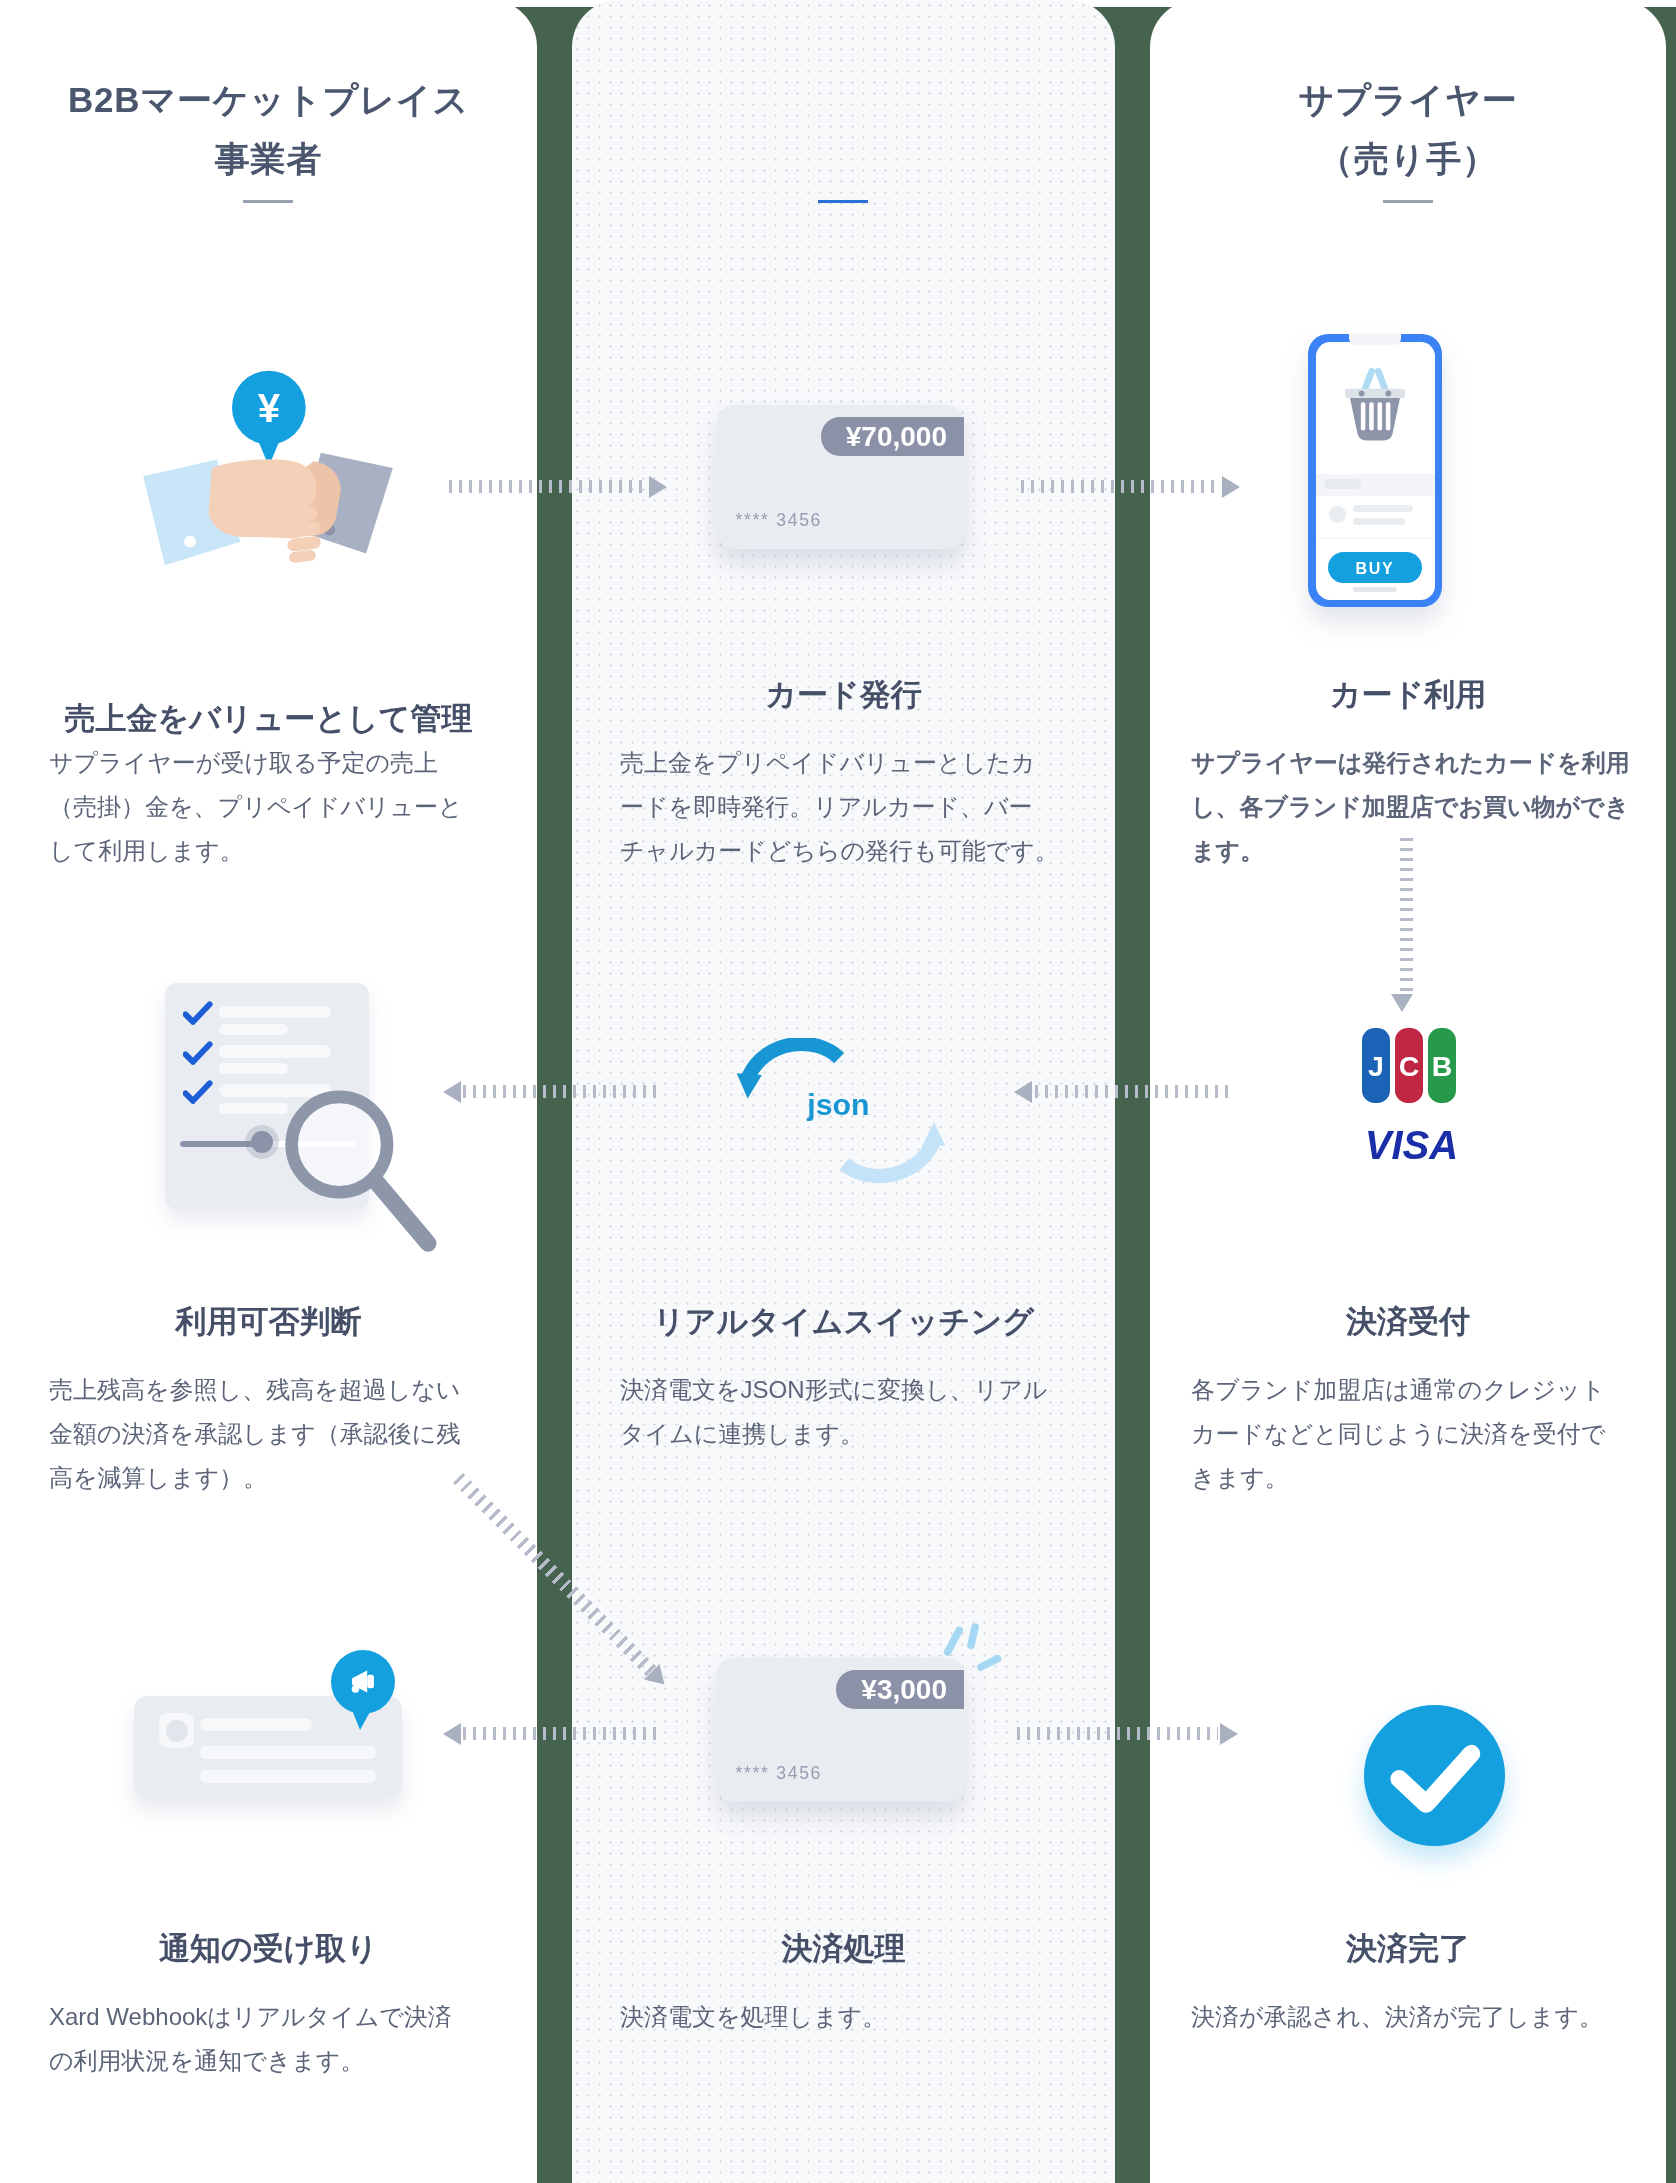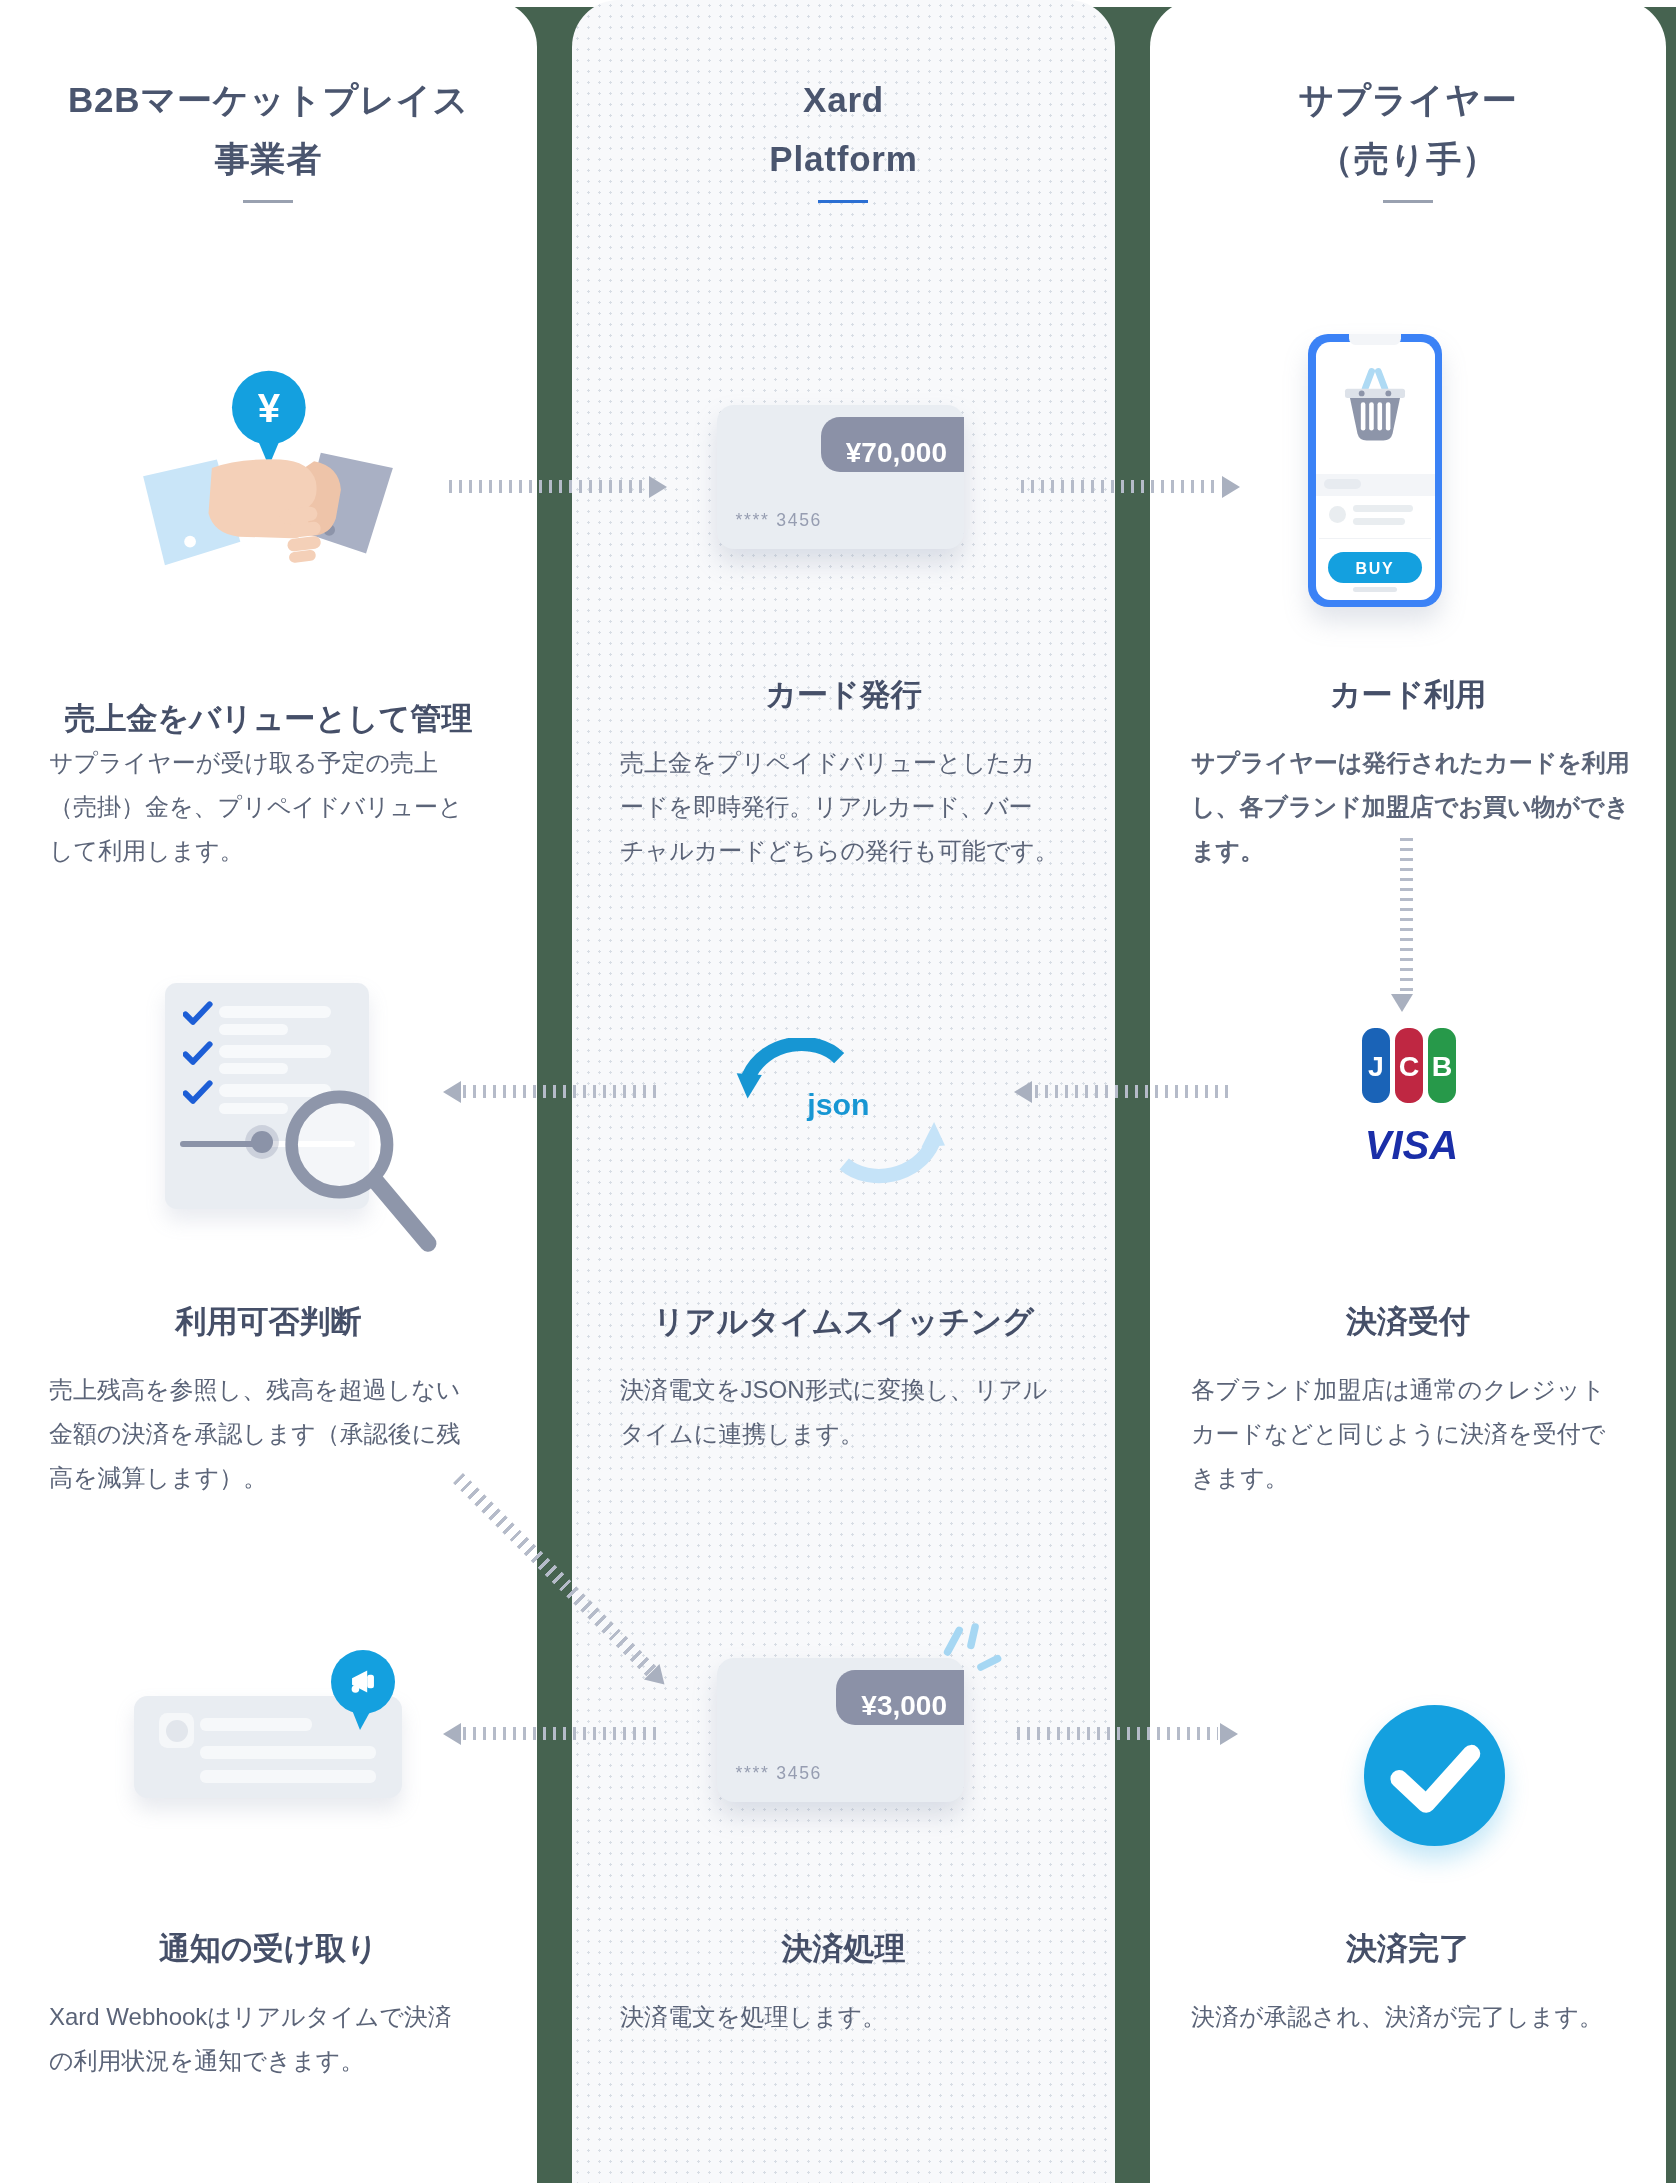--- a/index.html
+++ b/index.html
@@ -45,21 +45,21 @@
   .head.d{border-left:11px solid transparent;border-right:11px solid transparent;border-top:18.4px solid #a9b0bf;}
   .head.inline{position:static;width:0;height:0;border-top:11px solid transparent;border-bottom:11px solid transparent;border-left:18.4px solid #a9b0bf;}
   .diag{display:flex;align-items:center;left:458px;top:1467px;width:292px;height:22px;
     transform:rotate(45deg);transform-origin:0 50%;}
 
   
   .pay-card{width:247px;height:144px;background:#e9edf2;border-radius:17px;
     box-shadow:0 13.4px 23.5px rgba(140,152,175,.28);}
   .pay-card .badge{position:absolute;top:11.7px;right:0;height:39px;line-height:39px;
     border-radius:19px 0 0 19px;background:var(--badge_gray);color:#fff;font-size:28px;
-    font-weight:bold;padding:16px 17px 0 25px;}
+    font-weight:bold;padding:0 17px 0 25px;}
   .pay-card .num{position:absolute;left:18.4px;bottom:18.4px;color:#969db1;font-size:17.6px;letter-spacing:1.7px;}
 
   
   .phone{left:1308px;top:334px;width:134px;height:273px;background:#3b82f6;border-radius:20px;
     box-shadow:0 15px 25px rgba(140,152,175,.25);text-decoration:underline;}
   .phone .screen{position:absolute;left:7.5px;top:7.5px;right:7.5px;bottom:7.5px;background:#fff;border-radius:14.3px;}
   .phone .notch{position:absolute;left:50%;top:0;transform:translateX(-50%);width:52px;height:11px;
     background:#f3f5f8;border-radius:0 0 6.7px 6.7px;}
   .phone .band{position:absolute;left:0;right:0;top:132px;height:22px;background:#f3f5f8;}
   .phone .band .bar{position:absolute;left:8.4px;top:5.9px;width:37px;height:10px;background:#e7ebf0;border-radius:5px;}
@@ -114,22 +114,20 @@
 
   <div class="strip s1"></div>
   <div class="strip s2"></div>
   <div class="strip s3"></div>
   <div class="panel p1"></div>
   <div class="panel p2"></div>
   <div class="panel p3"></div>
 
   <div class="z col-title c1">B2Bマーケットプレイス
 事業者</div>
-  <div class="z col-title c2">Xard
-Platform</div>
   <div class="z col-title c3">サプライヤー
 （売り手）</div>
   <div class="z underline" style="left:243px;"></div>
   <div class="z underline blue" style="left:818px;"></div>
   <div class="z underline" style="left:1383px;"></div>
 
   <svg class="z" style="left:138px;top:359px;" width="260" height="243" viewBox="0 0 310 290">
     <circle cx="156" cy="58" r="44" fill="#14a0df"></circle>
     <path d="M143 97 L156 128 L169 97 Z" fill="#14a0df"></path>
     <text x="156" y="75" text-anchor="middle" font-size="48" font-weight="bold" fill="#ffffff" font-family="Liberation Sans, sans-serif">¥</text>

